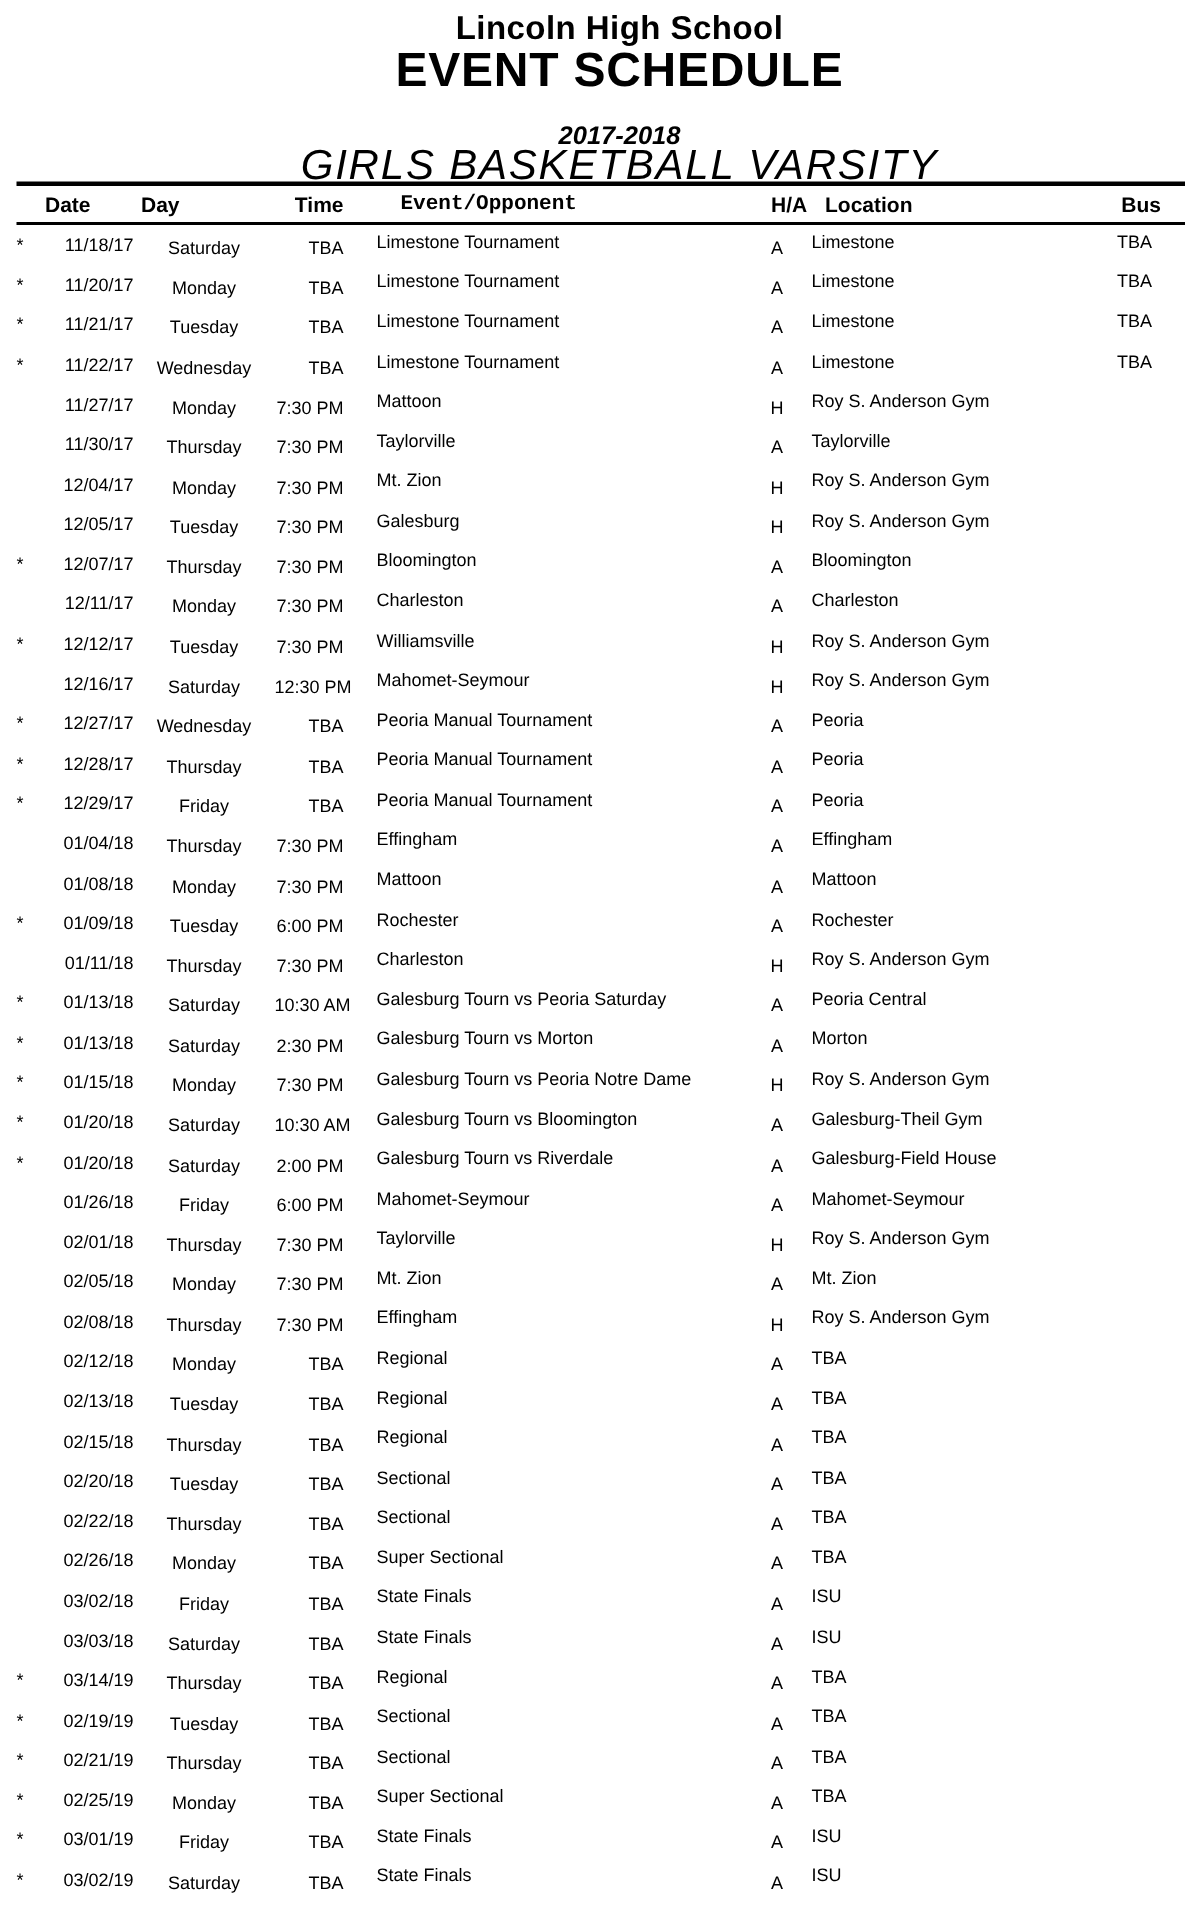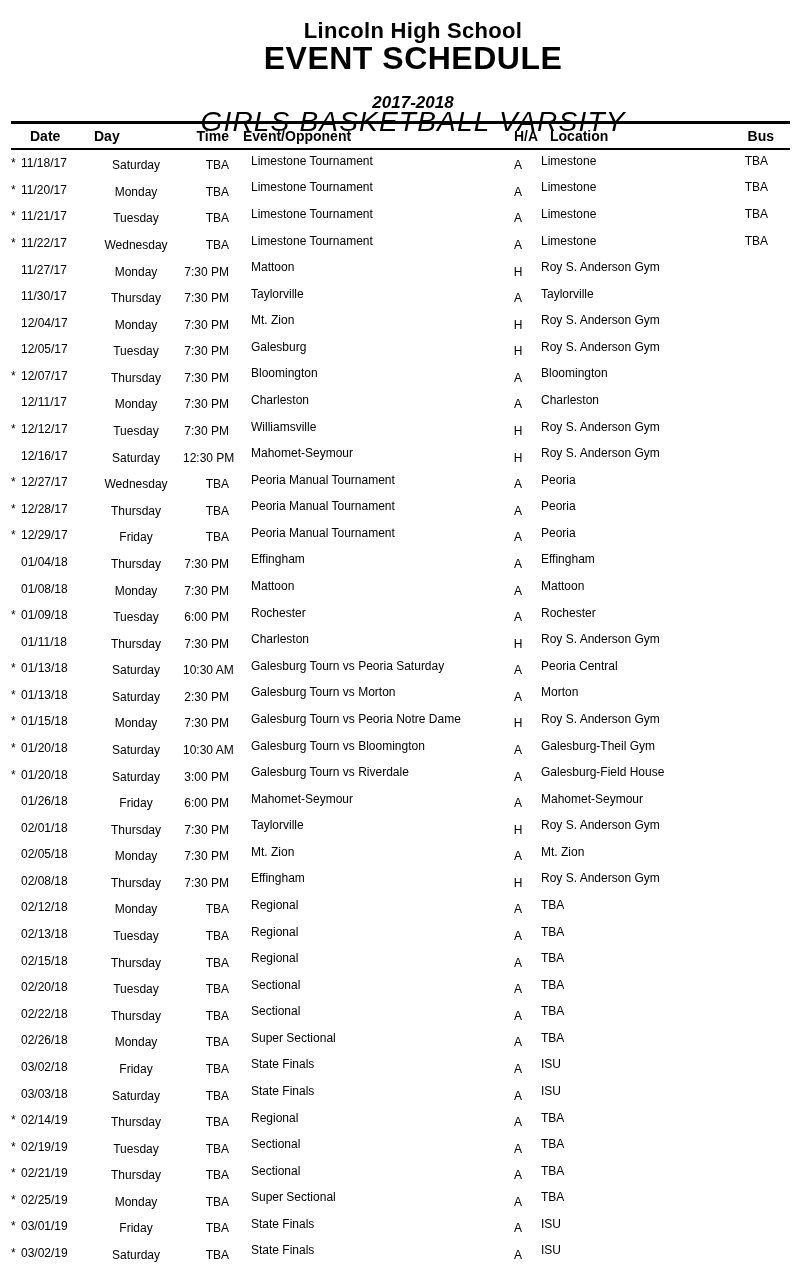--- a/index.html
+++ b/index.html
@@ -9,21 +9,21 @@
     font-family: "Liberation Sans", sans-serif;
     position: relative; overflow: hidden;
   }
 
   
   .titles {
     position: absolute; top: 0; left: 26px; width: 774px;
     text-align: center;
   }
   .school-name {
-    padding-top: 18px;
+    padding-top: 6px;
     font-size: 22px; font-weight: bold; line-height: 26px;
     letter-spacing: 0.3px;
   }
   .event-title {
     font-size: 32px; font-weight: bold; line-height: 29px;
     letter-spacing: 0.5px;
   }
   .season {
     margin-top: 21px;
     font-size: 17px; font-weight: bold; font-style: italic; line-height: 17px;
@@ -44,29 +44,29 @@
   }
   .thead {
     border-top: 3.4px solid #000;
     border-bottom: 2.4px solid #000;
     height: 24px;
     font-weight: bold; font-size: 14px;
   }
   .h-date { padding-left: 9px; }
   .h-day { padding-left: 5px; }
   .h-time { text-align: right; }
-  .h-event { padding-left: 14px; }
+  .h-event { padding-left: 38px; font-family: Liberation Mono, monospace; }
   .h-ha { text-align: center; margin-left: 13px; }
   .h-location { padding-left: 15px; }
   .h-bus { text-align: right; padding-right: 16px; }
 
   .trow { height: 26.58px; font-size: 12px; }
   .cell { white-space: nowrap; overflow: visible; }
   .cell-star { text-align: left; padding-left: 0; }
-  .cell-date { text-align: left; }
+  .cell-date { text-align: right; }
   .cell-day { text-align: center; position: relative; top: 2px; }
   .cell-time { text-align: right; position: relative; top: 2px; }
   .cell-event { padding-left: 22px; position: relative; top: -2.5px; }
   .cell-ha { text-align: center; position: relative; top: 2px; }
   .cell-location { padding-left: 6px; position: relative; top: -2.5px; }
   .cell-bus { text-align: right; padding-right: 22px; position: relative; top: -2.5px; }
 </style>
 </head>
 <body>
 
@@ -316,21 +316,21 @@
         <div class="cell cell-time">10:30 AM</div>
         <div class="cell cell-event">Galesburg Tourn vs Bloomington</div>
         <div class="cell cell-ha">A</div>
         <div class="cell cell-location">Galesburg-Theil Gym</div>
         <div class="cell cell-bus"></div>
       </div>
       <div class="grid-row trow">
         <div class="cell cell-star">*</div>
         <div class="cell cell-date">01/20/18</div>
         <div class="cell cell-day">Saturday</div>
-        <div class="cell cell-time">3:00 PM</div>
+        <div class="cell cell-time">2:00 PM</div>
         <div class="cell cell-event">Galesburg Tourn vs Riverdale</div>
         <div class="cell cell-ha">A</div>
         <div class="cell cell-location">Galesburg-Field House</div>
         <div class="cell cell-bus"></div>
       </div>
       <div class="grid-row trow">
         <div class="cell cell-star"></div>
         <div class="cell cell-date">01/26/18</div>
         <div class="cell cell-day">Friday</div>
         <div class="cell cell-time">6:00 PM</div>
@@ -444,21 +444,21 @@
         <div class="cell cell-date">03/03/18</div>
         <div class="cell cell-day">Saturday</div>
         <div class="cell cell-time">TBA</div>
         <div class="cell cell-event">State Finals</div>
         <div class="cell cell-ha">A</div>
         <div class="cell cell-location">ISU</div>
         <div class="cell cell-bus"></div>
       </div>
       <div class="grid-row trow">
         <div class="cell cell-star">*</div>
-        <div class="cell cell-date">02/14/19</div>
+        <div class="cell cell-date">03/14/19</div>
         <div class="cell cell-day">Thursday</div>
         <div class="cell cell-time">TBA</div>
         <div class="cell cell-event">Regional</div>
         <div class="cell cell-ha">A</div>
         <div class="cell cell-location">TBA</div>
         <div class="cell cell-bus"></div>
       </div>
       <div class="grid-row trow">
         <div class="cell cell-star">*</div>
         <div class="cell cell-date">02/19/19</div>

